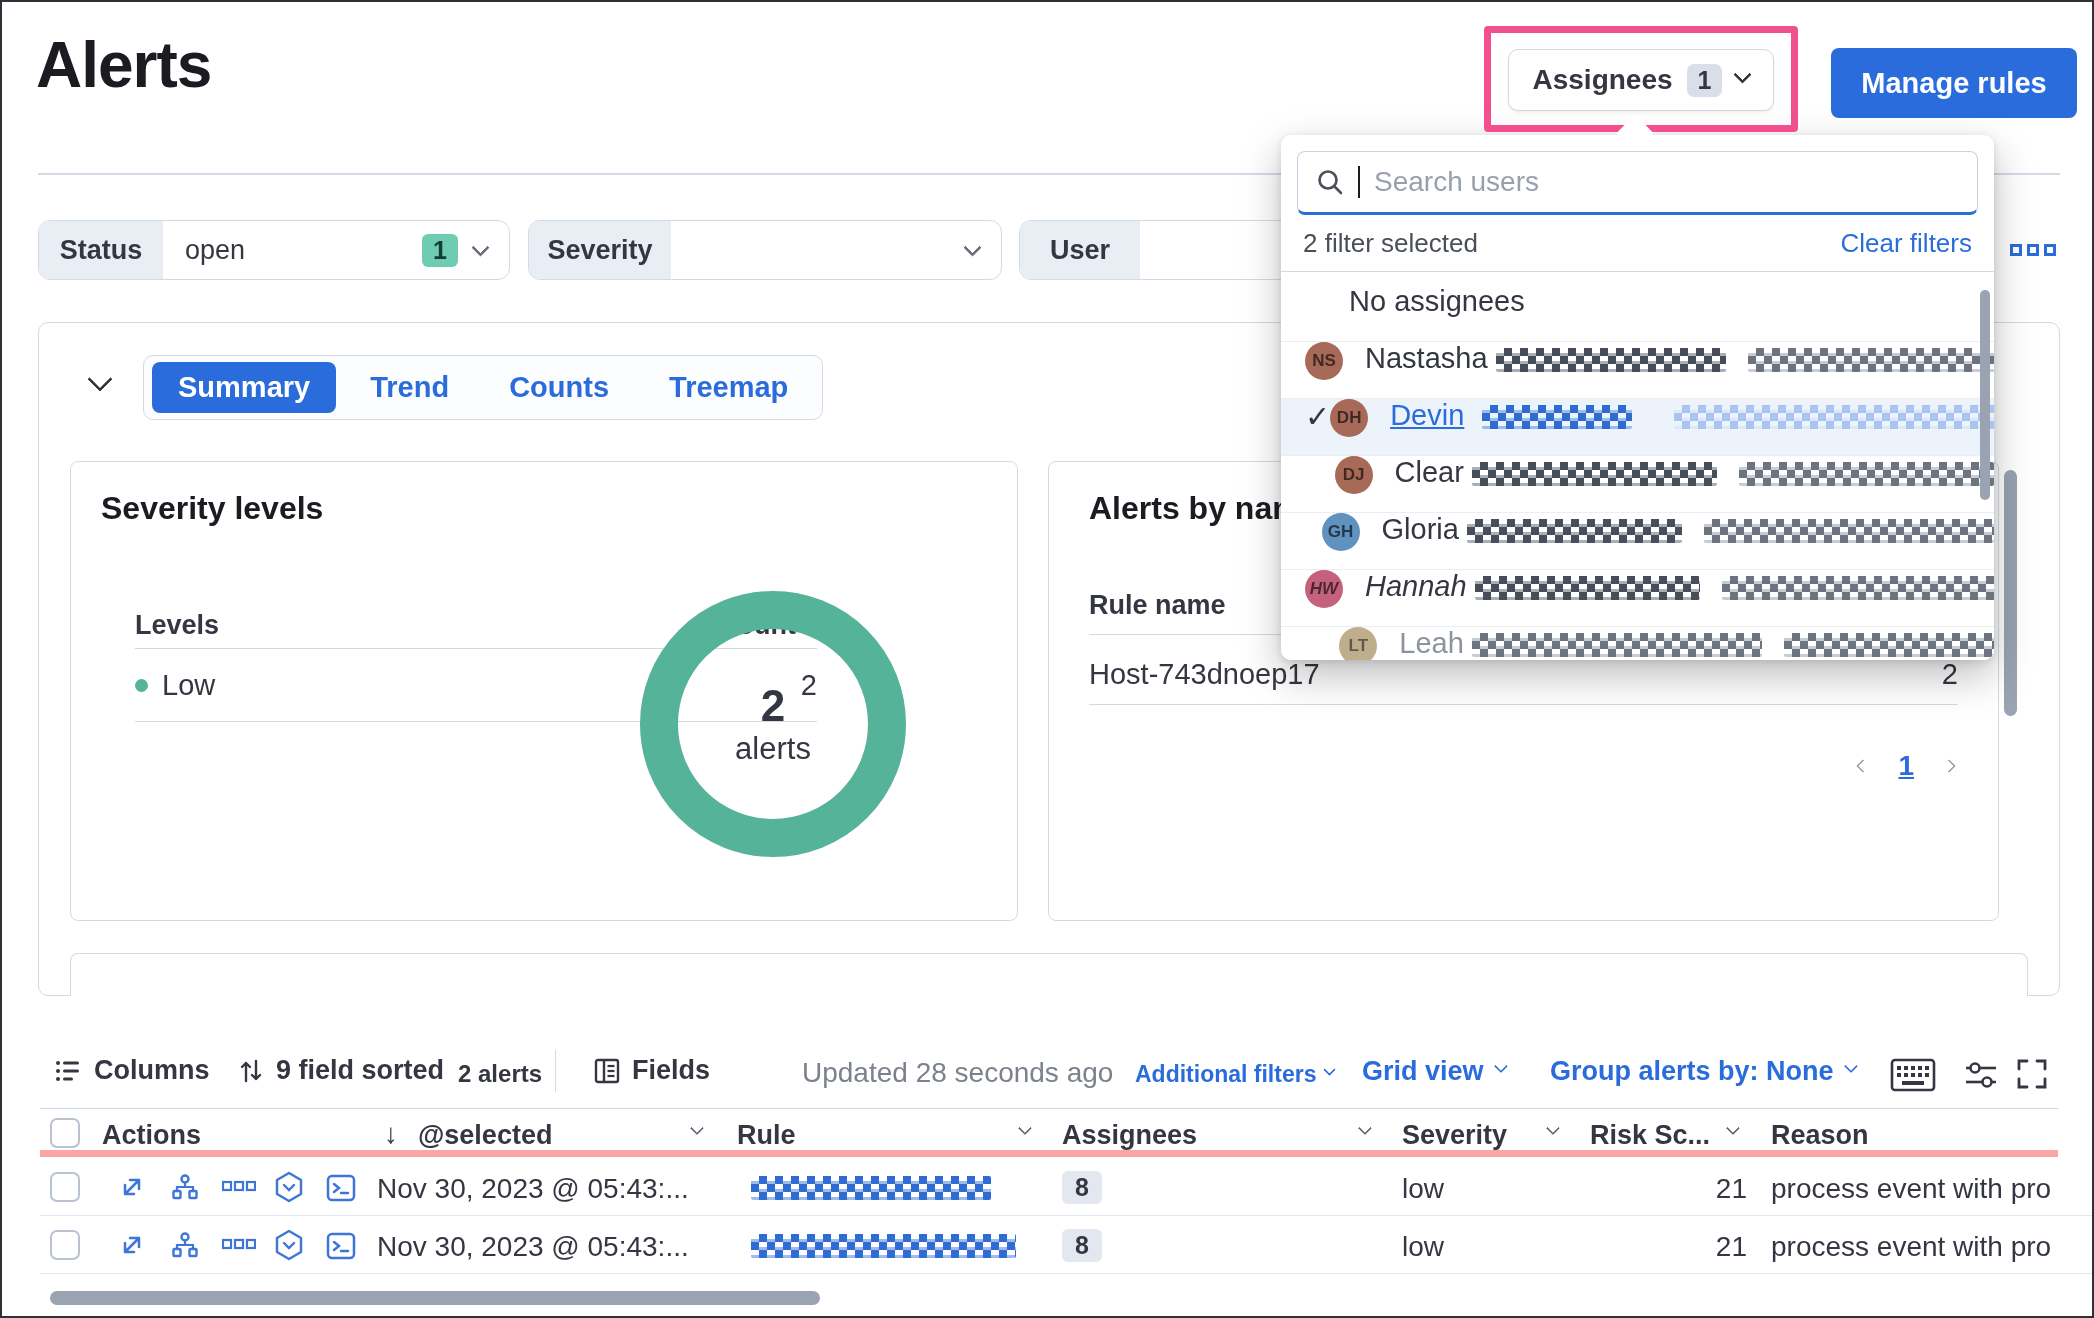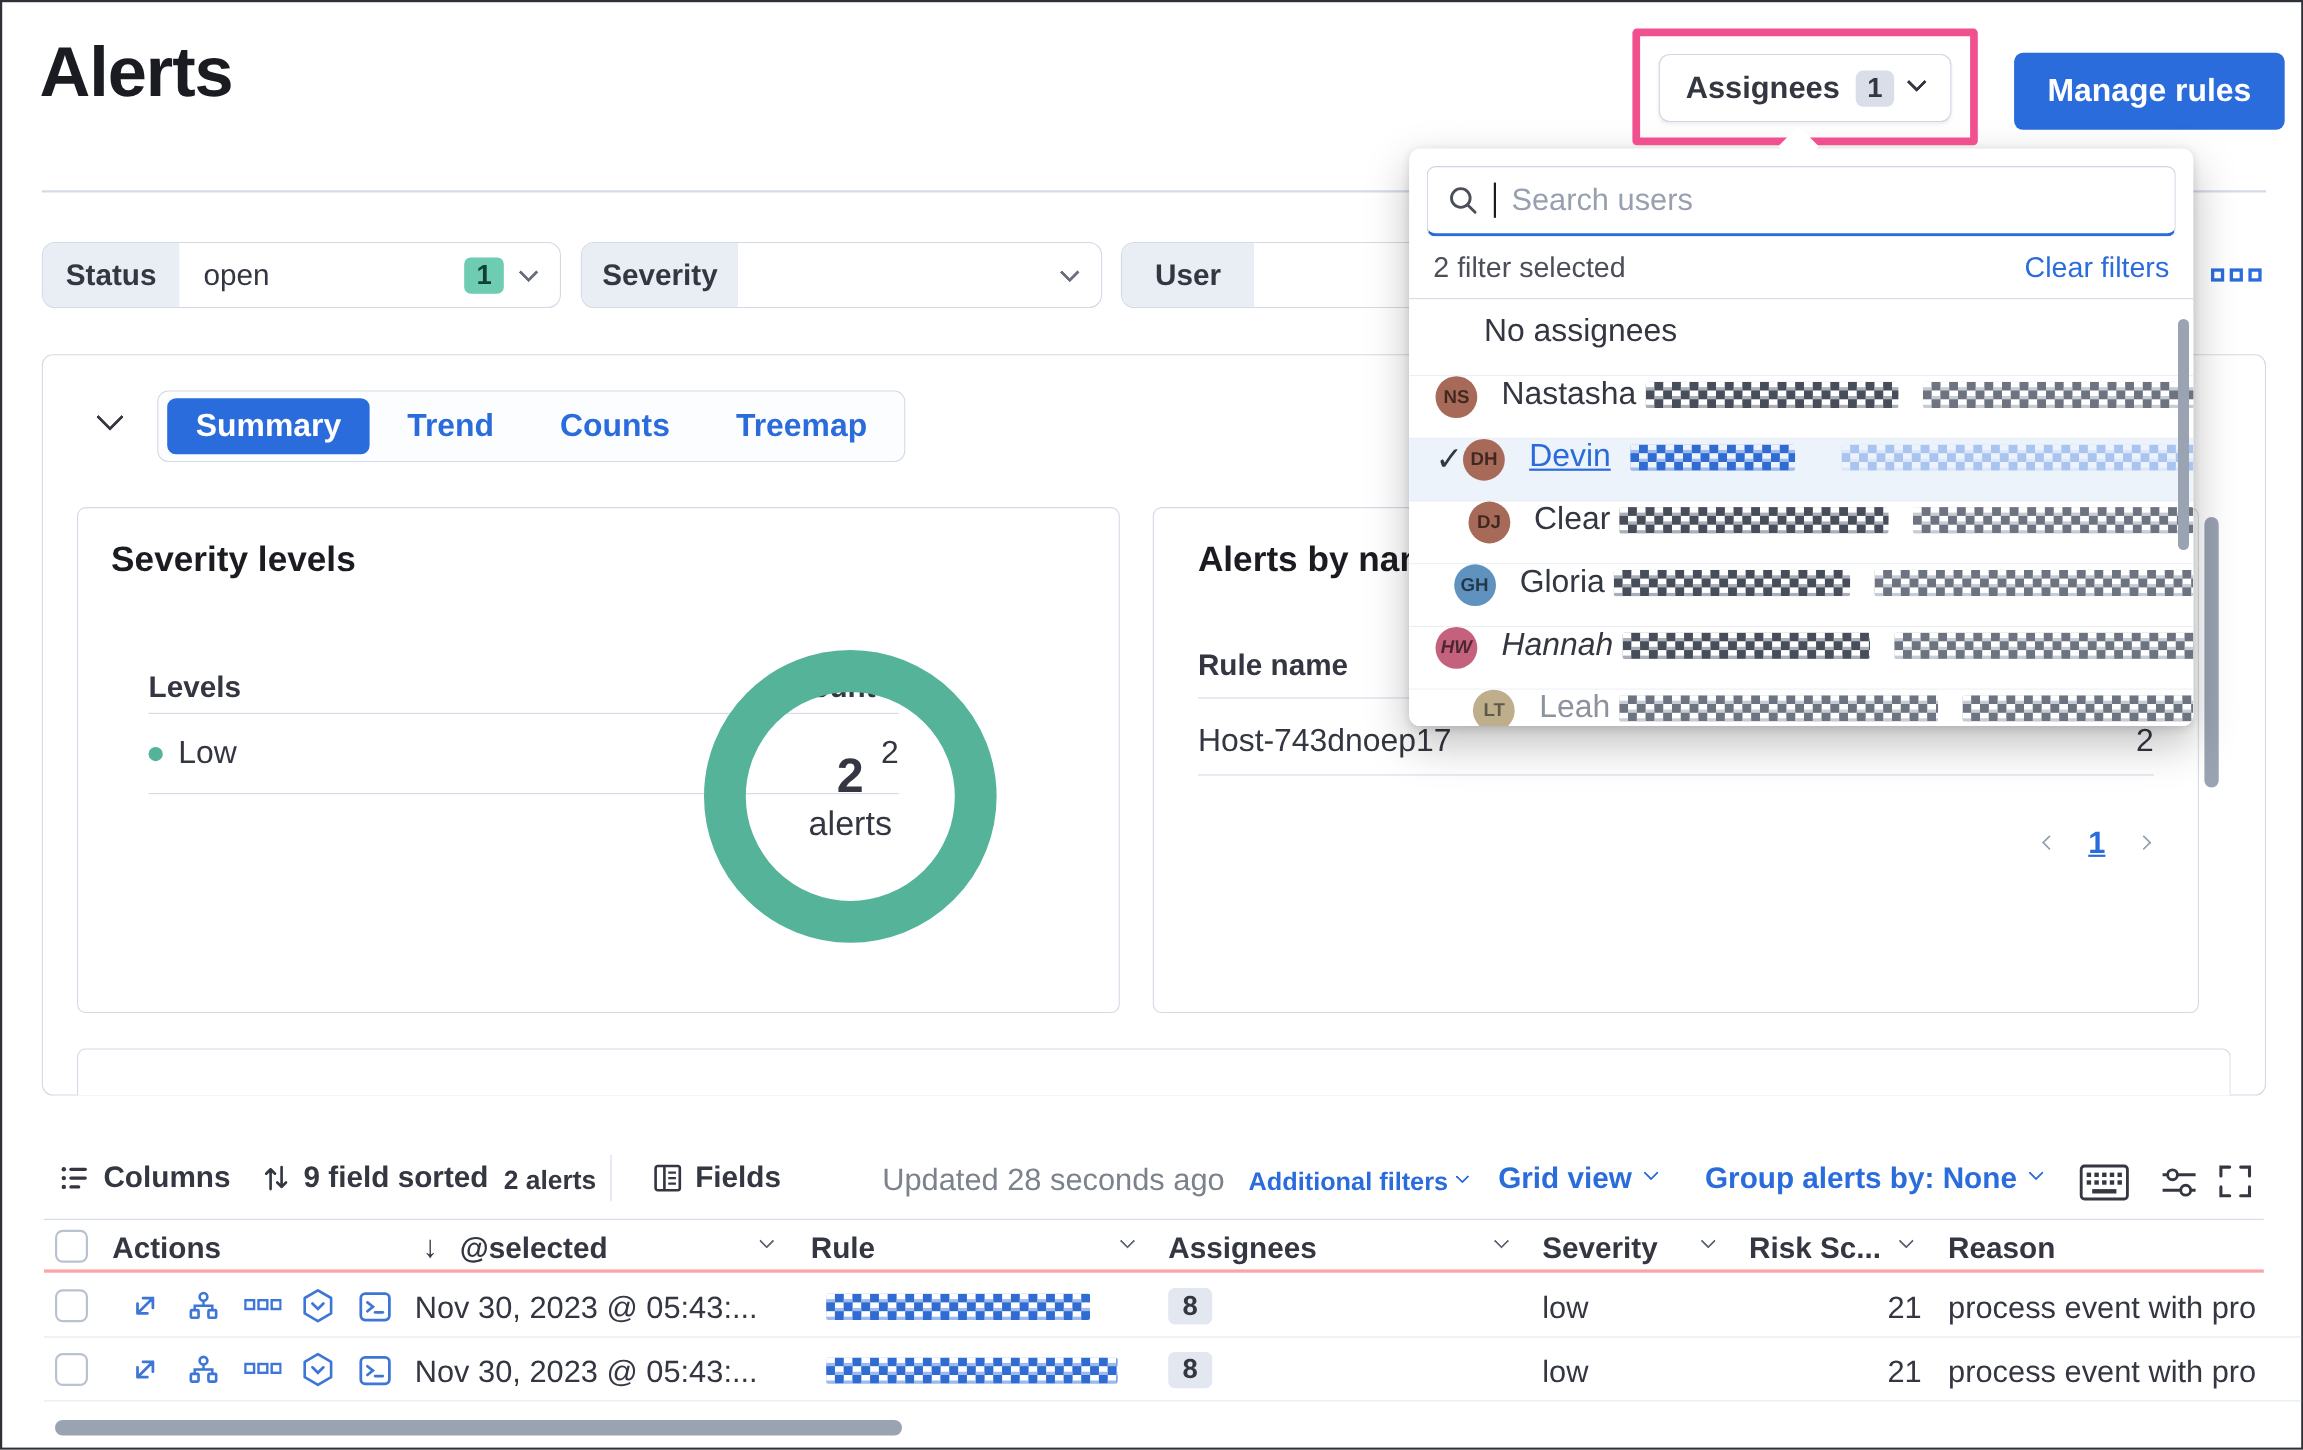--- a/index.html
+++ b/index.html
@@ -353,21 +353,21 @@
     <line x1="2" y1="8" x2="32" y2="8" stroke="#343741" stroke-width="2.6"></line>
     <circle cx="11" cy="8" r="4.5" fill="#fff" stroke="#343741" stroke-width="2.6"></circle>
     <line x1="2" y1="22" x2="32" y2="22" stroke="#343741" stroke-width="2.6"></line>
     <circle cx="23" cy="22" r="4.5" fill="#fff" stroke="#343741" stroke-width="2.6"></circle>
   </svg>
 
   <svg class="abs" style="left:2014px; top:1056px;" width="32" height="32" viewBox="0 0 32 32">
     <path d="M3 11 V3 H11 M21 3 H29 V11 M29 21 V29 H21 M11 29 H3 V21" fill="none" stroke="#343741" stroke-width="2.8" stroke-linecap="round"></path>
   </svg>
 
-  <div class="abs" style="left:38px; top:1106px; width:2018px; height:49px; border-top:1px solid #d3dae6; border-bottom:3px solid #fca5a5;">
+  <div class="abs" style="left:38px; top:1106px; width:2018px; height:49px; border-top:1px solid #d3dae6; border-bottom:7px solid #fca5a5;">
     <span class="abs checkbox" style="left:10px; top:9px;"></span>
     <span class="abs th-txt" style="left:62px; top:11px;">Actions</span>
     <span class="abs" style="left:344px; top:9px; font-size:28px; color:#343741;">↓</span>
     <span class="abs th-txt" style="left:378px; top:11px;">@selected</span>
     <span class="abs chev sm hchev" style="left:652px; top:17px;"></span>
     <span class="abs th-txt" style="left:697px; top:11px;">Rule</span>
     <span class="abs chev sm hchev" style="left:980px; top:17px;"></span>
     <span class="abs th-txt" style="left:1022px; top:11px;">Assignees</span>
     <span class="abs chev sm hchev" style="left:1320px; top:17px;"></span>
     <span class="abs th-txt" style="left:1362px; top:11px;">Severity</span>

